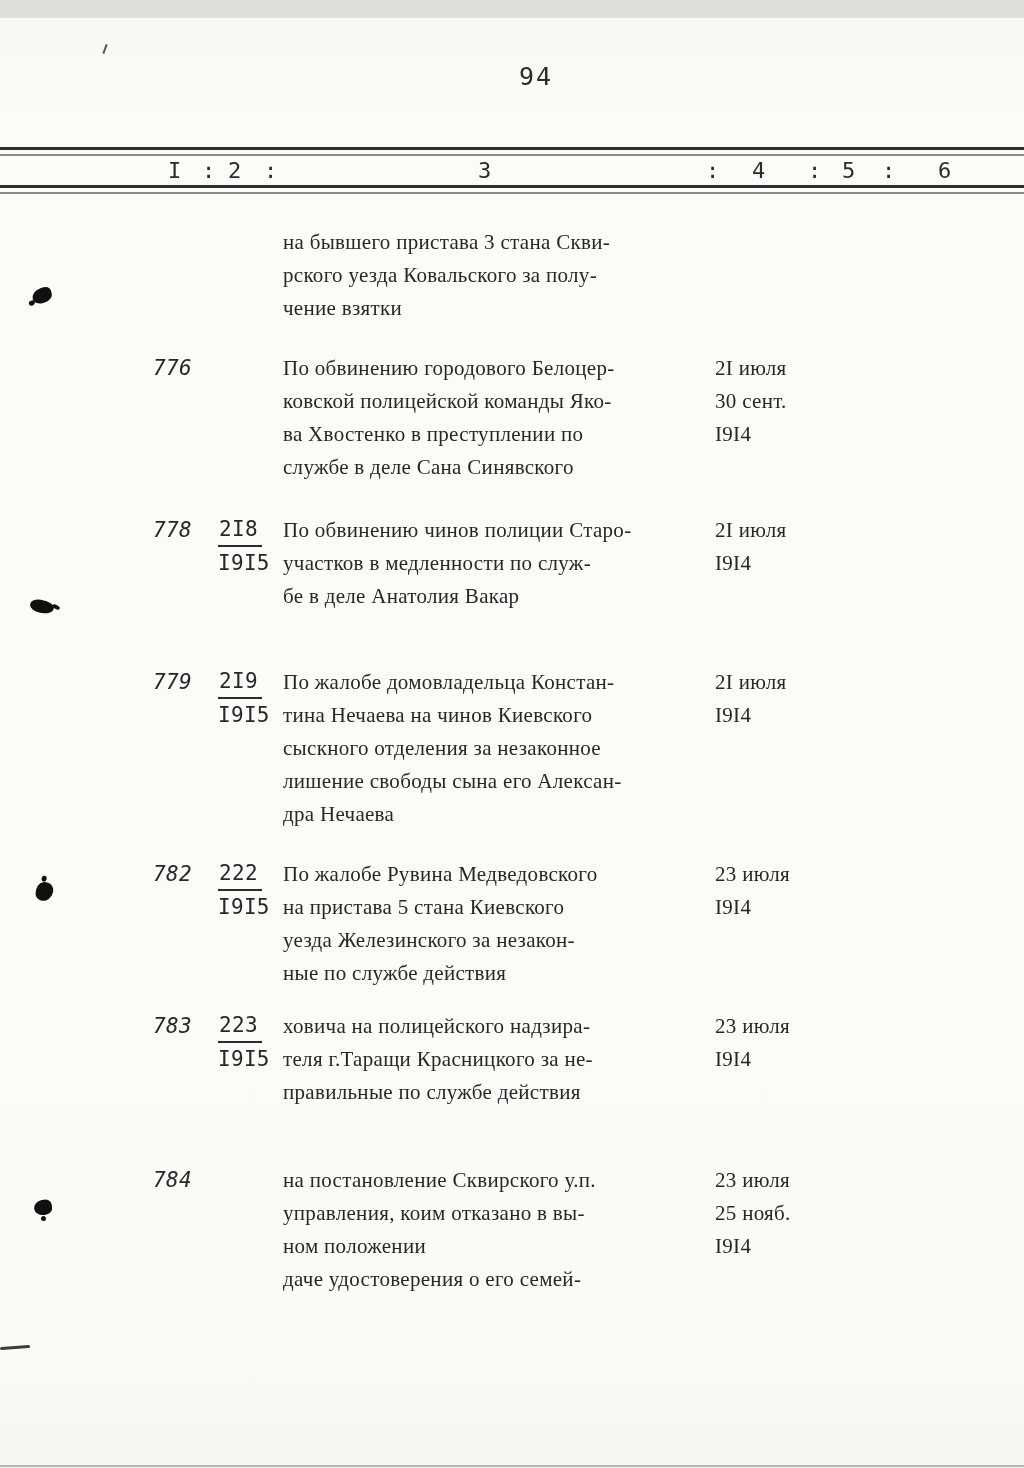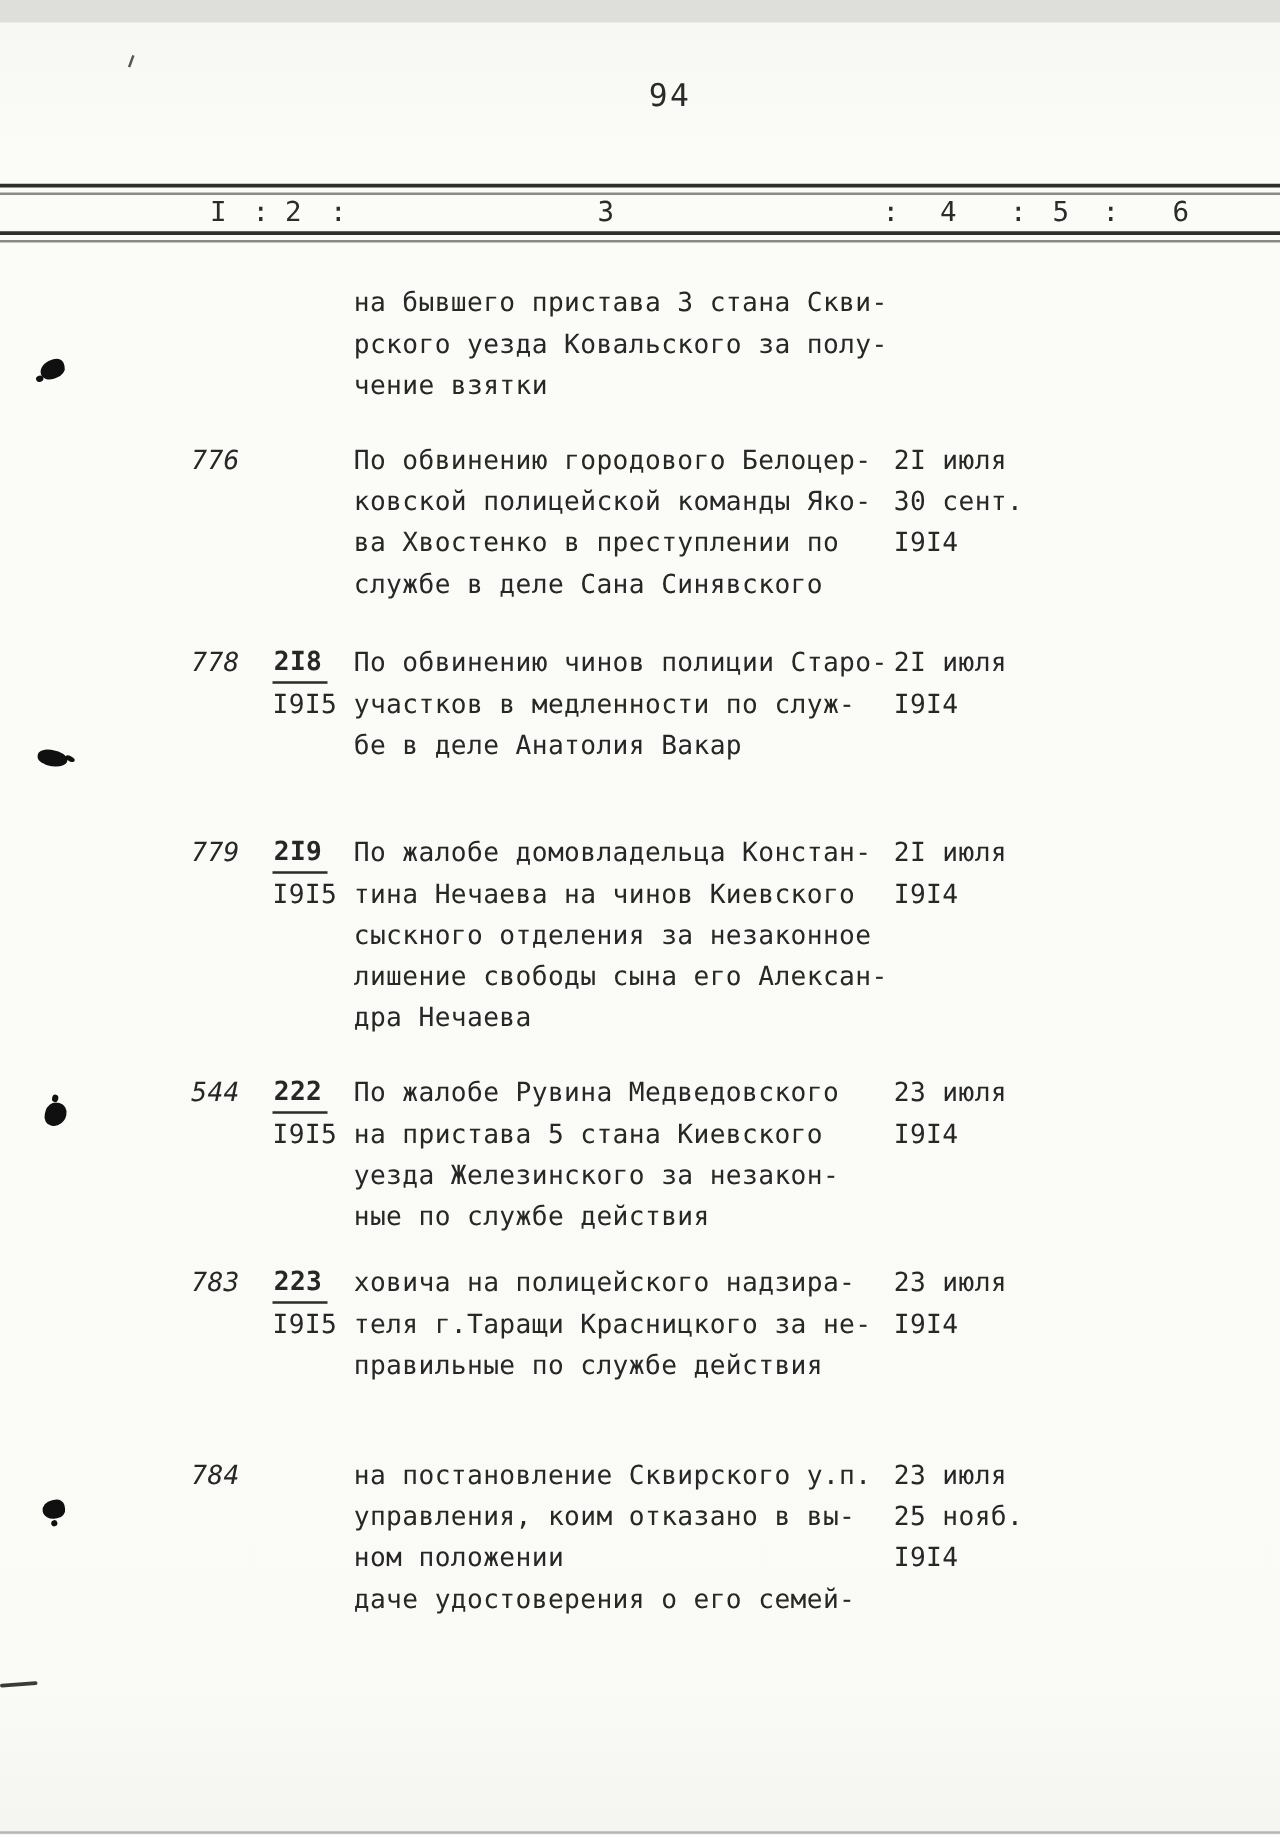--- a/index.html
+++ b/index.html
@@ -38,24 +38,24 @@
   .entry:nth-child(2){top:334px;}
   .entry:nth-child(3){top:496px;}
   .entry:nth-child(4){top:648px;}
   .entry:nth-child(5){top:840px;}
   .entry:nth-child(6){top:992px;}
   .entry:nth-child(7){top:1146px;}
   .col-no{white-space:nowrap;font-style:italic;}
   .case-no{
     display:block;width:max-content;
     border-bottom:2px solid #2b2b2b;
-    padding:0 4px 1px 1px;line-height:30px;font-weight:bold;
+    padding:0 4px 1px 1px;line-height:30px;
   }
   .case-year{display:block;line-height:33px;}
-  .line{white-space:nowrap;}
+  .line{white-space:nowrap;font-family:Liberation Serif, serif;}
   
   .blot{position:absolute;background:#101010;}
   .blot1{top:270px;left:32px;width:20px;height:15px;border-radius:65% 40% 55% 50%;transform:rotate(-18deg);}
   .blot1::after{content:"";position:absolute;left:-5px;top:9px;width:6px;height:5px;background:#101010;border-radius:50%;}
   .blot2{top:582px;left:30px;width:24px;height:13px;border-radius:45% 60% 50% 55%;transform:rotate(8deg);}
   .blot2::after{content:"";position:absolute;right:-6px;top:3px;width:8px;height:4px;background:#101010;border-radius:50%;transform:rotate(20deg);}
   .blot3{top:864px;left:36px;width:17px;height:19px;border-radius:55% 50% 65% 45%;transform:rotate(12deg);}
   .blot3::after{content:"";position:absolute;left:3px;top:-6px;width:5px;height:6px;background:#101010;border-radius:50%;}
   .blot4{top:1182px;left:34px;width:18px;height:15px;border-radius:60% 45% 50% 60%;transform:rotate(-10deg);}
   .blot4::after{content:"";position:absolute;left:5px;bottom:-6px;width:5px;height:5px;background:#101010;border-radius:50%;}
@@ -147,21 +147,21 @@
           <div class="line">сыскного отделения за незаконное</div>
           <div class="line">лишение свободы сына его Алексан-</div>
           <div class="line">дра Нечаева</div>
         </div>
         <div class="col-dates">
           <div class="line">2I июля</div>
           <div class="line">I9I4</div>
         </div>
       </div>
       <div class="entry">
-        <div class="col-no">544</div>
+        <div class="col-no">782</div>
         <div class="col-case">
           <span class="case-no">222</span>
           <span class="case-year">I9I5</span>
         </div>
         <div class="col-desc">
           <div class="line">По жалобе Рувина Медведовского</div>
           <div class="line">на пристава 5 стана Киевского</div>
           <div class="line">уезда Железинского за незакон-</div>
           <div class="line">ные по службе действия</div>
         </div>

